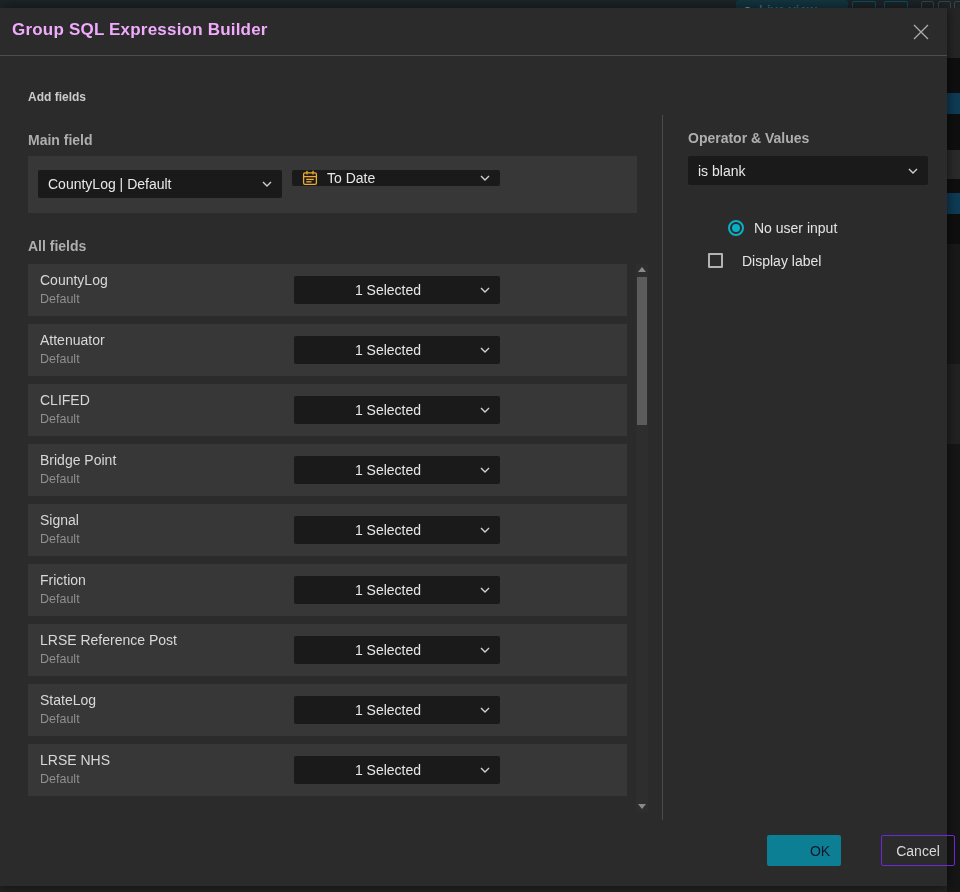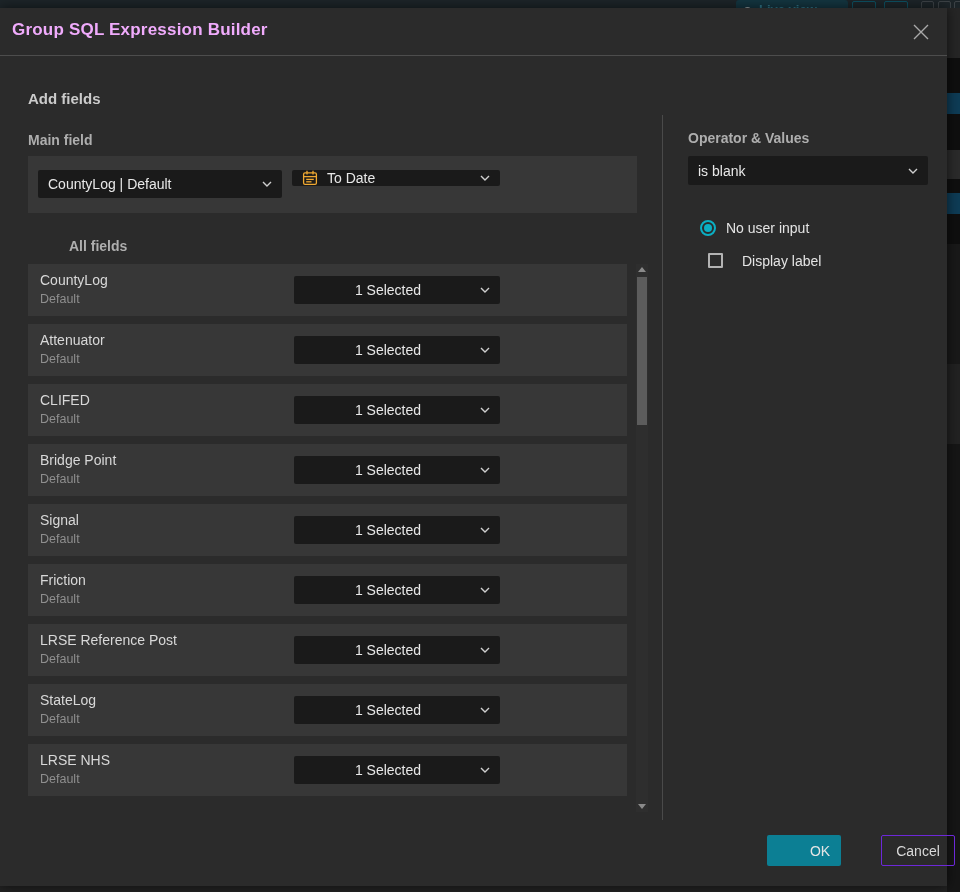--- a/index.html
+++ b/index.html
@@ -22,21 +22,21 @@
   .right-sliver { left:947px; top:8px; width:13px; height:884px; background:#121212; overflow:hidden; }
   .rs-block { position:absolute; left:0; width:13px; }
   .bottom-sliver { left:0; top:886px; width:947px; height:6px; background:#232323; }
 
   
   .dialog { left:0; top:8px; width:947px; height:878px; background:#2b2b2b; box-shadow:0 0 12px rgba(0,0,0,.6); }
   .dlg-header { position:absolute; left:0; top:0; width:100%; height:48px; border-bottom:1px solid #4d4d4d; }
   .dlg-title { position:absolute; left:12px; top:12px; font-size:17px; font-weight:600; color:#f0abfc; letter-spacing:.2px; }
   .dlg-close { position:absolute; right:14px; top:12px; width:24px; height:24px; background:transparent; border:none; padding:0; cursor:pointer; display:flex; align-items:center; justify-content:center; }
 
-  .heading { position:absolute; left:28px; top:82px; font-size:15px; font-weight:bold; color:#cbcbcb; }
+  .heading { position:absolute; left:28px; top:82px; font-size:12px; font-weight:bold; color:#cbcbcb; }
   .sec-label { position:absolute; font-size:14px; font-weight:bold; color:#aeaeae; }
 
   
   .select { background:#1a1a1a; color:#e8e8e8; font-size:14px; border-radius:2px;
             display:flex; align-items:center; padding:0 10px; cursor:pointer; }
   .select .sel-text { flex:1 1 auto; white-space:nowrap; overflow:hidden; }
   .chev { flex:0 0 auto; display:flex; align-items:center; margin-left:8px; }
   .sel-icon { flex:0 0 auto; display:flex; align-items:center; margin-right:9px; }
 
   
@@ -55,31 +55,31 @@
   .vscroll { position:absolute; left:636px; top:256px; width:12px; height:548px; background:#2e2e2e; }
   .sb-arrow { position:absolute; left:2px; width:0; height:0; border-left:4px solid transparent; border-right:4px solid transparent; }
   .sb-up   { top:3px; border-bottom:5px solid #8a8a8a; }
   .sb-down { bottom:3px; border-top:5px solid #8a8a8a; }
   .sb-thumb { position:absolute; left:1px; top:13px; width:10px; height:148px; background:#5c5c5c; }
 
   .vdivider { position:absolute; left:662px; top:107px; width:1px; height:705px; background:#4a4a4a; }
 
   
   .op-select { position:absolute; left:688px; top:148px; width:240px; height:29px; }
-  .radio-row { position:absolute; left:700px; top:211px; height:18px; display:flex; align-items:center; gap:10px; }
+  .radio-row { position:absolute; left:728px; top:211px; height:18px; display:flex; align-items:center; gap:10px; }
   .radio { width:16px; height:16px; border-radius:50%; border:2px solid var(--accent-teal); display:flex; align-items:center; justify-content:center; cursor:pointer; background:#2b2b2b; }
   .radio::after { content:""; width:8px; height:8px; border-radius:50%; background:var(--accent-teal); }
   .radio-label { font-size:14px; color:#e4e4e4; }
   .check-row { position:absolute; left:708px; top:244px; height:17px; display:flex; align-items:center; gap:19px; }
   .checkbox { width:15px; height:15px; border:2px solid #b3b3b3; border-radius:1px; background:transparent; cursor:pointer; }
   .check-label { font-size:14px; color:#e4e4e4; }
 
   
   .btn { position:absolute; top:827px; width:74px; height:31px; font-size:14px; font-family:"Liberation Sans",sans-serif; border-radius:2px; cursor:pointer; display:flex; align-items:center; justify-content:center; }
-  .btn-ok { left:767px; background:var(--ok-button); color:#e5e5e5; border:none;padding-left:38px; }
+  .btn-ok { left:767px; background:var(--ok-button); color:#0f172a; border:none;padding-left:38px; }
   .btn-cancel { left:881px; background:transparent; color:#d9d9d9; border:1px solid #6d28d9; }
 </style>
 </head>
 <body>
 
 <div class="abs top-strip">
   <div class="lv-pill">
     <span class="lv-dot"></span>
     <span class="lv-text">Live view</span>
   </div>
@@ -142,21 +142,21 @@
       </span>
       <span class="sel-text">To Date</span>
       <span class="chev">
         <svg width="10" height="6" viewBox="0 0 10 6">
             <path d="M1 1l4 4 4-4" fill="none" stroke="#cfcfcf" stroke-width="1.4"></path>
           </svg>
       </span>
     </div>
   </div>
 
-  <div class="sec-label" style="left:28px; top:230px;margin-left:41px;">All fields</div>
+  <div class="sec-label" style="left:28px; top:230px;">All fields</div>
 
   <div class="fields-list">
 
       <div class="field-card">
         <div class="fname">CountyLog</div>
         <div class="fsub">Default</div>
         <div class="select card-select">
           <span class="sel-text">1 Selected</span>
           <span class="chev">
             <svg width="10" height="6" viewBox="0 0 10 6">

